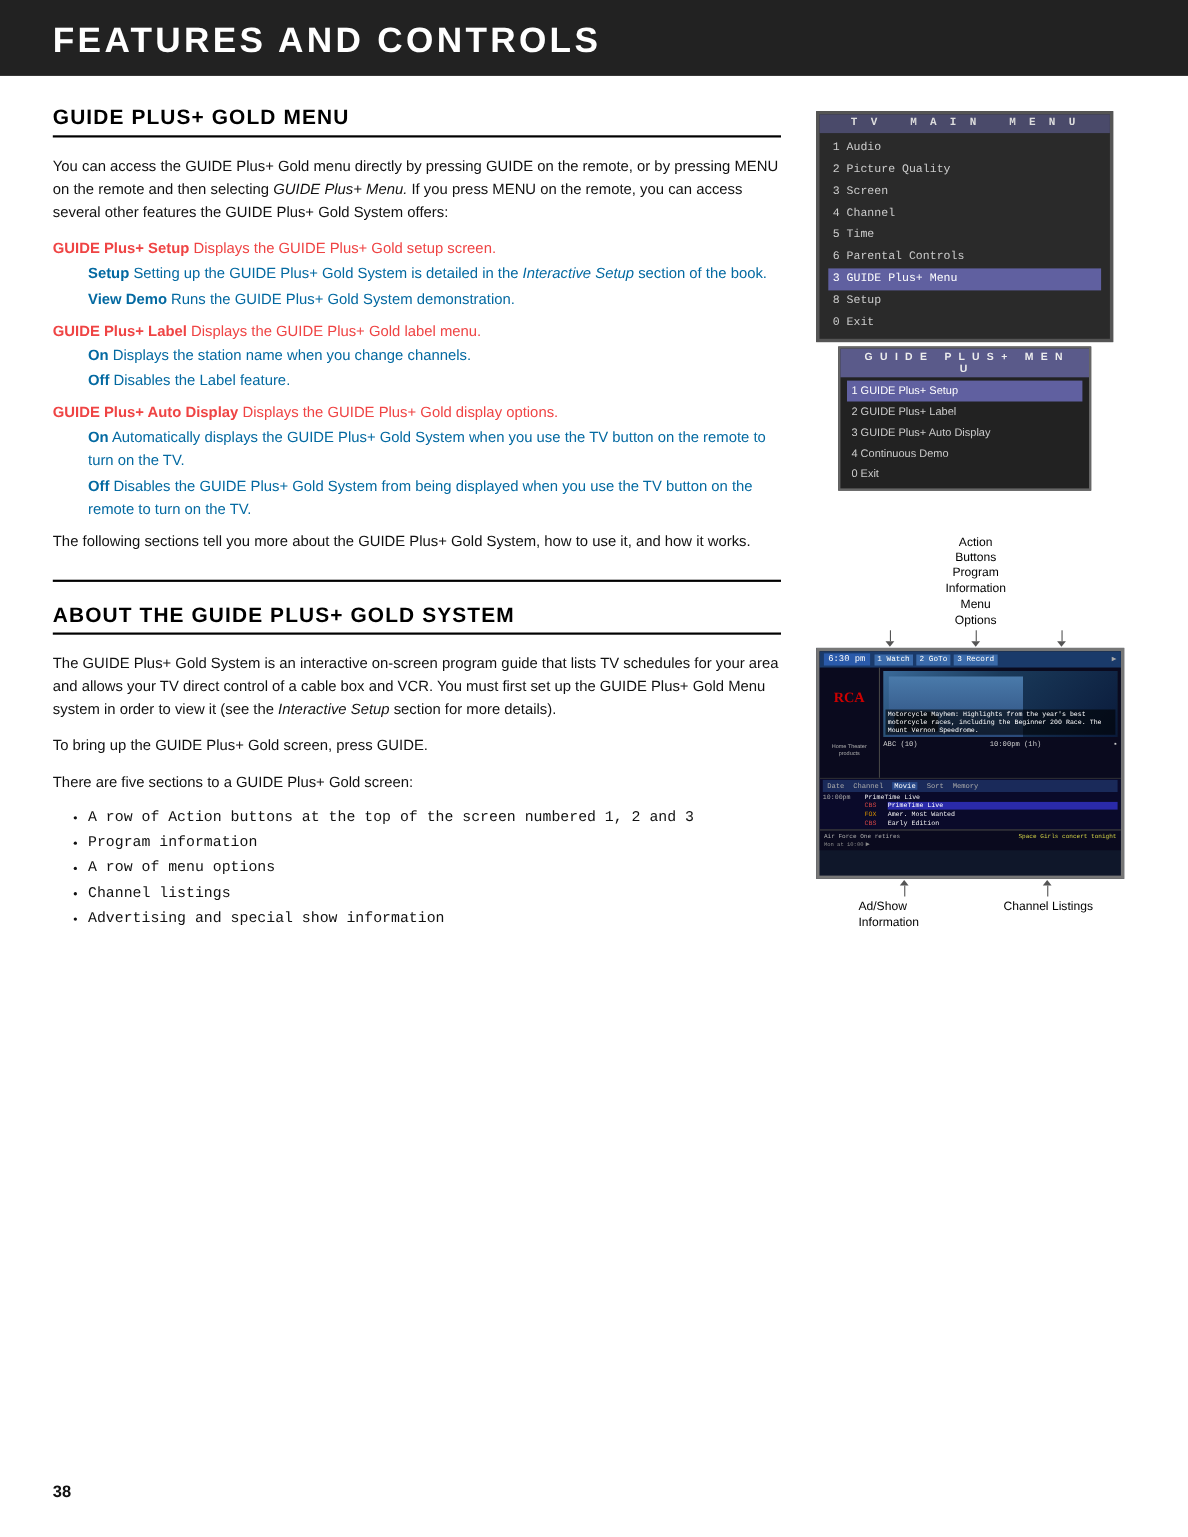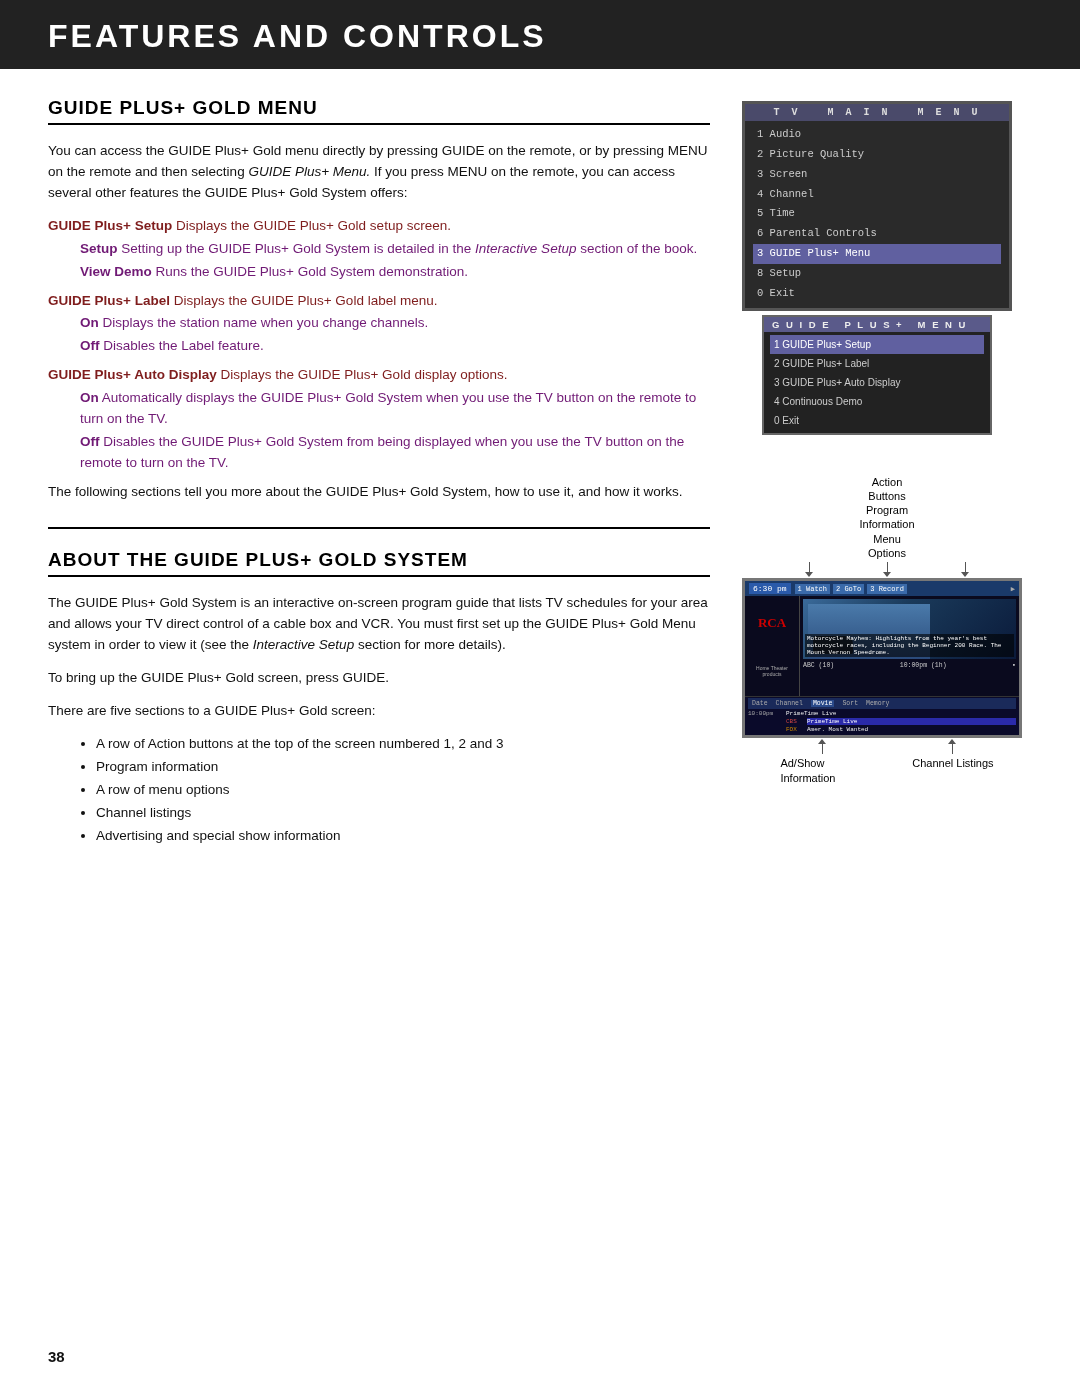--- a/index.html
+++ b/index.html
@@ -70,44 +70,45 @@
     }
 
     
     .feature-entry {
       margin-bottom: 8px;
     }
 
     .feature-main {
       font-size: 13.5px;
       line-height: 1.55;
-      color: #7f1d1d;
+      color: #ef4444;
     }
 
     .feature-main strong {
       font-weight: bold;
     }
 
     .feature-sub {
       font-size: 13.5px;
       line-height: 1.55;
-      color: #701a75;
+      color: #0369a1;
       margin-left: 32px;
       margin-top: 2px;
     }
 
     .feature-sub strong {
       font-weight: bold;
     }
 
     
     .bullet-list {
       list-style: disc;
-      margin-left: 48px;
+      margin-left: 32px;
       margin-top: 8px;
+      font-family: Liberation Mono, monospace;
     }
 
     .bullet-list li {
       font-size: 13.5px;
       line-height: 1.7;
       color: #111;
     }
 
     
     .page-number {
@@ -164,22 +165,22 @@
       margin-left: 20px;
       margin-top: 4px;
       background: #222;
       border: 2px solid #666;
       width: 230px;
     }
 
     .guide-menu-title {
       background: #5a5a8a;
       color: #eee;
-      text-align: left;
-      padding: 2px 8px;
+      text-align: center;
+      padding: 2px 18px;
       font-size: 9.5px;
       letter-spacing: 2px;
       font-weight: bold;
     }
 
     .guide-menu-items {
       padding: 3px 6px;
       color: #ccc;
     }
 
@@ -198,21 +199,21 @@
     .guide-diagram {
       margin-top: 20px;
       position: relative;
       width: 290px;
     }
 
     .diagram-screen {
       background: #0f172a;
       border: 3px solid #777;
       width: 280px;
-      height: 160px;
+      height: 210px;
       position: relative;
       overflow: hidden;
     }
 
     
     .guide-top-bar {
       background: #1a3a6a;
       color: #fff;
       font-size: 8px;
       padding: 2px 4px;

